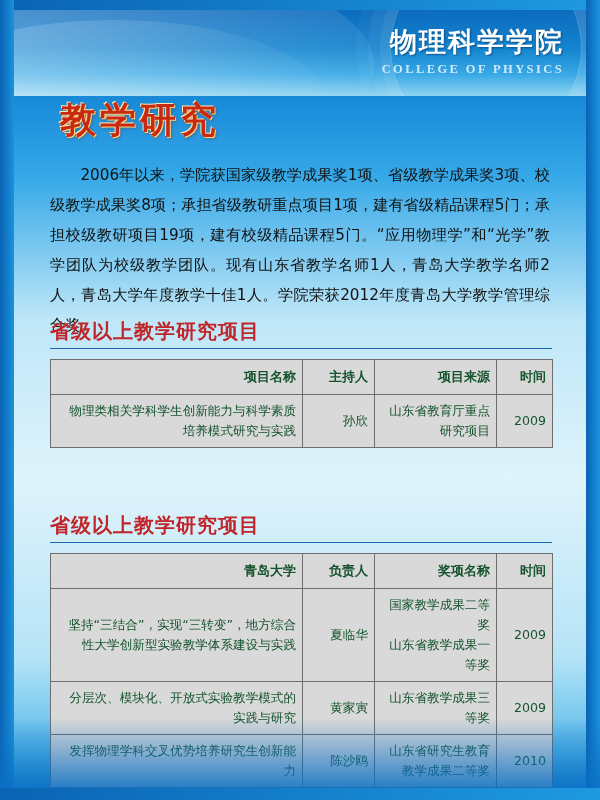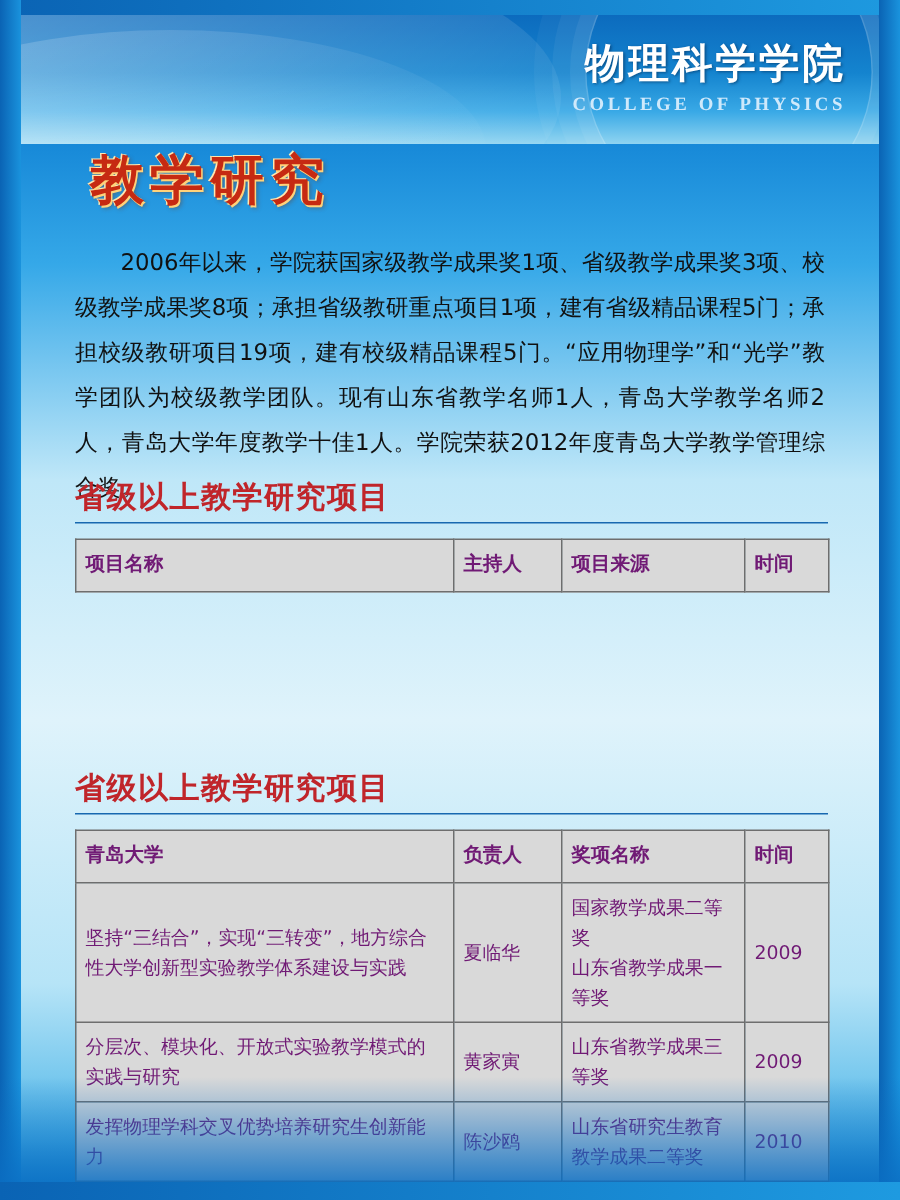--- a/index.html
+++ b/index.html
@@ -155,22 +155,22 @@
   }
   table.tbl {
     border-collapse: collapse;
     width: 502px;
     margin-top: 10px;
     table-layout: fixed;
   }
   table.tbl th, table.tbl td {
     border: 1px solid #6e6e6e;
     font-size: 12.6px;
-    color: #701a75;
-    text-align: left;
+    color: #14532d;
+    text-align: right;
     vertical-align: middle;
     padding: 6px 6px;
     line-height: 20px;
   }
   table.tbl th {
     background: #d9d9d9;
     font-weight: bold;
     height: 22px;
     font-size: 13px;
   }
@@ -261,20 +261,26 @@
       </colgroup>
       <thead>
         <tr>
           <th>项目名称</th>
           <th>主持人</th>
           <th>项目来源</th>
           <th>时间</th>
         </tr>
       </thead>
       <tbody>
+        <tr>
+          <td>物理类相关学科学生创新能力与科学素质培养模式研究与实践</td>
+          <td>孙欣</td>
+          <td>山东省教育厅重点研究项目</td>
+          <td>2009</td>
+        </tr>
       </tbody>
     </table>
   </div>
 
   <div class="section" style="top:512px;">
     <span class="section-title">省级以上教学研究项目</span>
     <table class="tbl">
       <colgroup>
         <col style="width:252px">
         <col style="width:72px">

